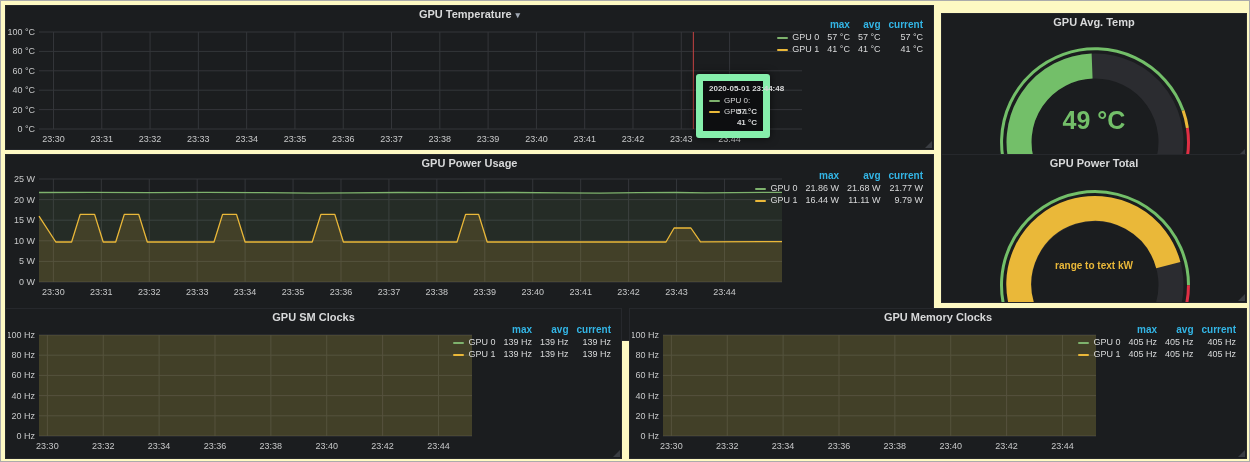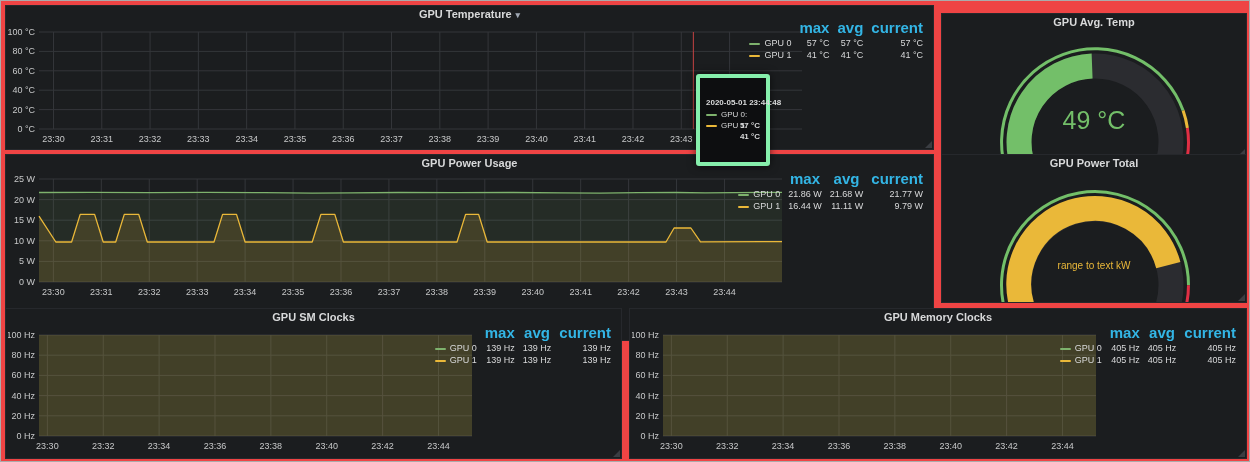--- a/index.html
+++ b/index.html
@@ -1,38 +1,38 @@
 <!DOCTYPE html>
 <html><head>
 <meta charset="utf-8">
 <style>
   * { margin:0; padding:0; box-sizing:border-box; }
   body { background:#0f1013; font-family:"Liberation Sans", sans-serif; }
-  .dashboard { position:relative; width:1250px; height:462px; background:#ef4444;
+  .dashboard { position:relative; width:1250px; height:462px; background:#fef9c3;
                border:1px solid #ababab; overflow:hidden; }
   .panel { position:absolute; background:#1b1d1f; border:1px solid #26282c; }
   .ptitle { height:16px; line-height:16px; text-align:center; font-size:11px; font-weight:bold;
             color:#d8d9da; cursor:pointer; white-space:nowrap; }
   .caret { font-size:9px; color:#9fa7b3; margin-left:4px; }
   svg.chart, svg.gauge { position:absolute; display:block; }
   text.ax { fill:#c7c8c9; font-size:9px; font-family:"Liberation Sans", sans-serif; }
   .legend { position:absolute; font-size:9px; color:#d8d9da; }
   .legend table { border-collapse:collapse; }
-  .legend th { color:#33b5e5; font-weight:bold; text-align:center; padding:1px 4px; font-size:15px; }
+  .legend th { color:#33b5e5; font-weight:bold; text-align:right; padding:1px 4px; font-size:10px; }
   .legend td { padding:1px 4px; white-space:nowrap; }
   .legend td.vl { text-align:right; }
   .dash { display:inline-block; width:11px; height:2px; vertical-align:middle; margin-right:4px; border-radius:1px; }
-  .tooltip { position:absolute; background:#0d0e10; border:4px solid #86efac; border-radius:3px;
-             padding:20px 6px; font-size:8px; color:#d8d9da; box-shadow:0 0 8px rgba(0,0,0,0.6);
+  .tooltip { position:absolute; background:#0d0e10; border:7px solid #86efac; border-radius:3px;
+             padding:3px 6px; font-size:8px; color:#d8d9da; box-shadow:0 0 8px rgba(0,0,0,0.6);
              z-index:5; white-space:nowrap; }
   .tt-time { font-weight:bold; margin-bottom:2px; }
   .tt-row { line-height:11px; }
   .tt-name { margin-right:4px;text-align:center; }
   .tt-val { font-weight:bold; float:right; }
-  .gvalue { position:absolute; width:100%; text-align:center; font-weight:normal; }
+  .gvalue { position:absolute; width:100%; text-align:center; font-weight:bold; }
   .rhandle { position:absolute; right:1px; bottom:1px; width:0; height:0;
              border-left:7px solid transparent; border-bottom:7px solid #3a3d42; cursor:nwse-resize; }
 </style>
 </head>
 <body>
 
 <div class="dashboard">
 
   <div class="panel" style="left:4px;top:4px;width:929px;height:145px">
     <div class="ptitle"><span>GPU Temperature</span><span class="caret">▾</span></div>

